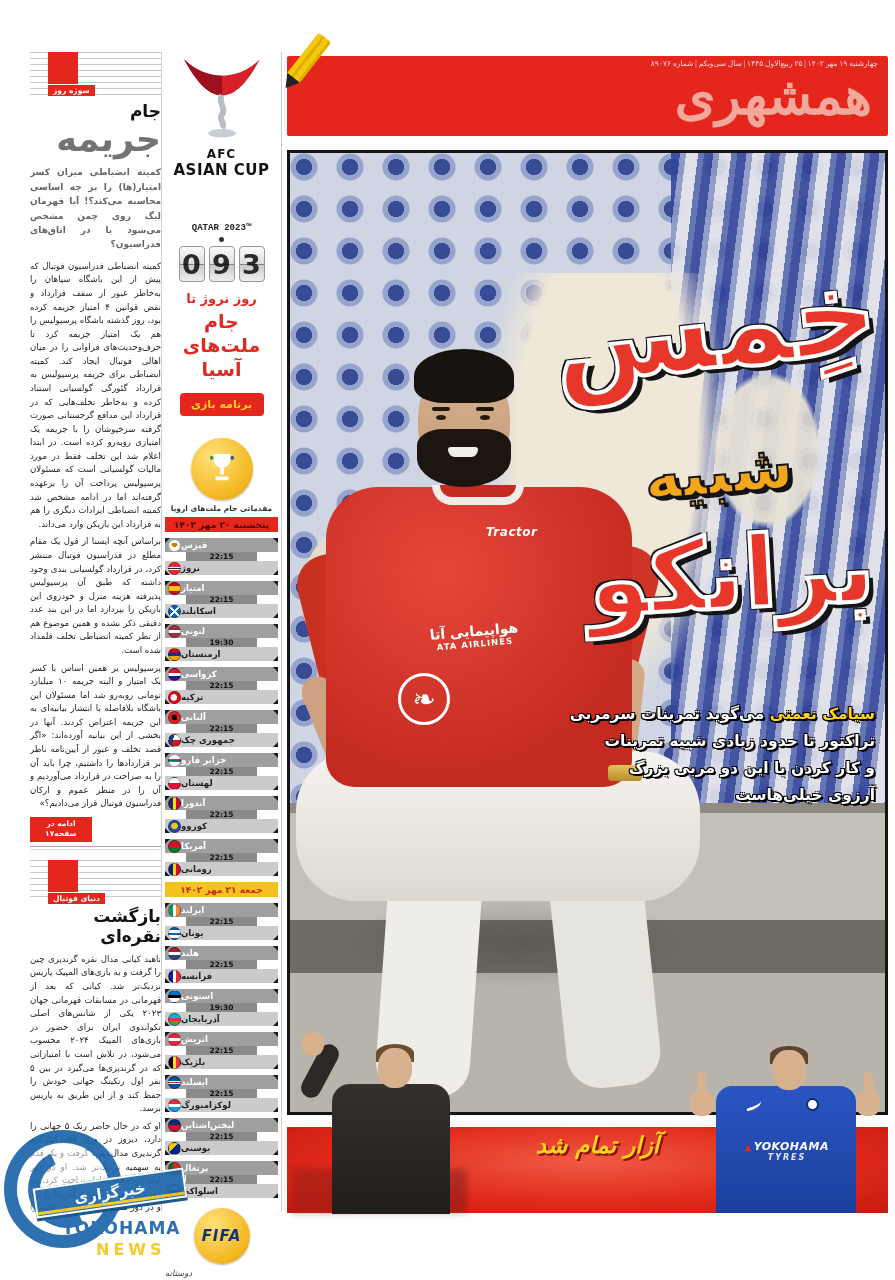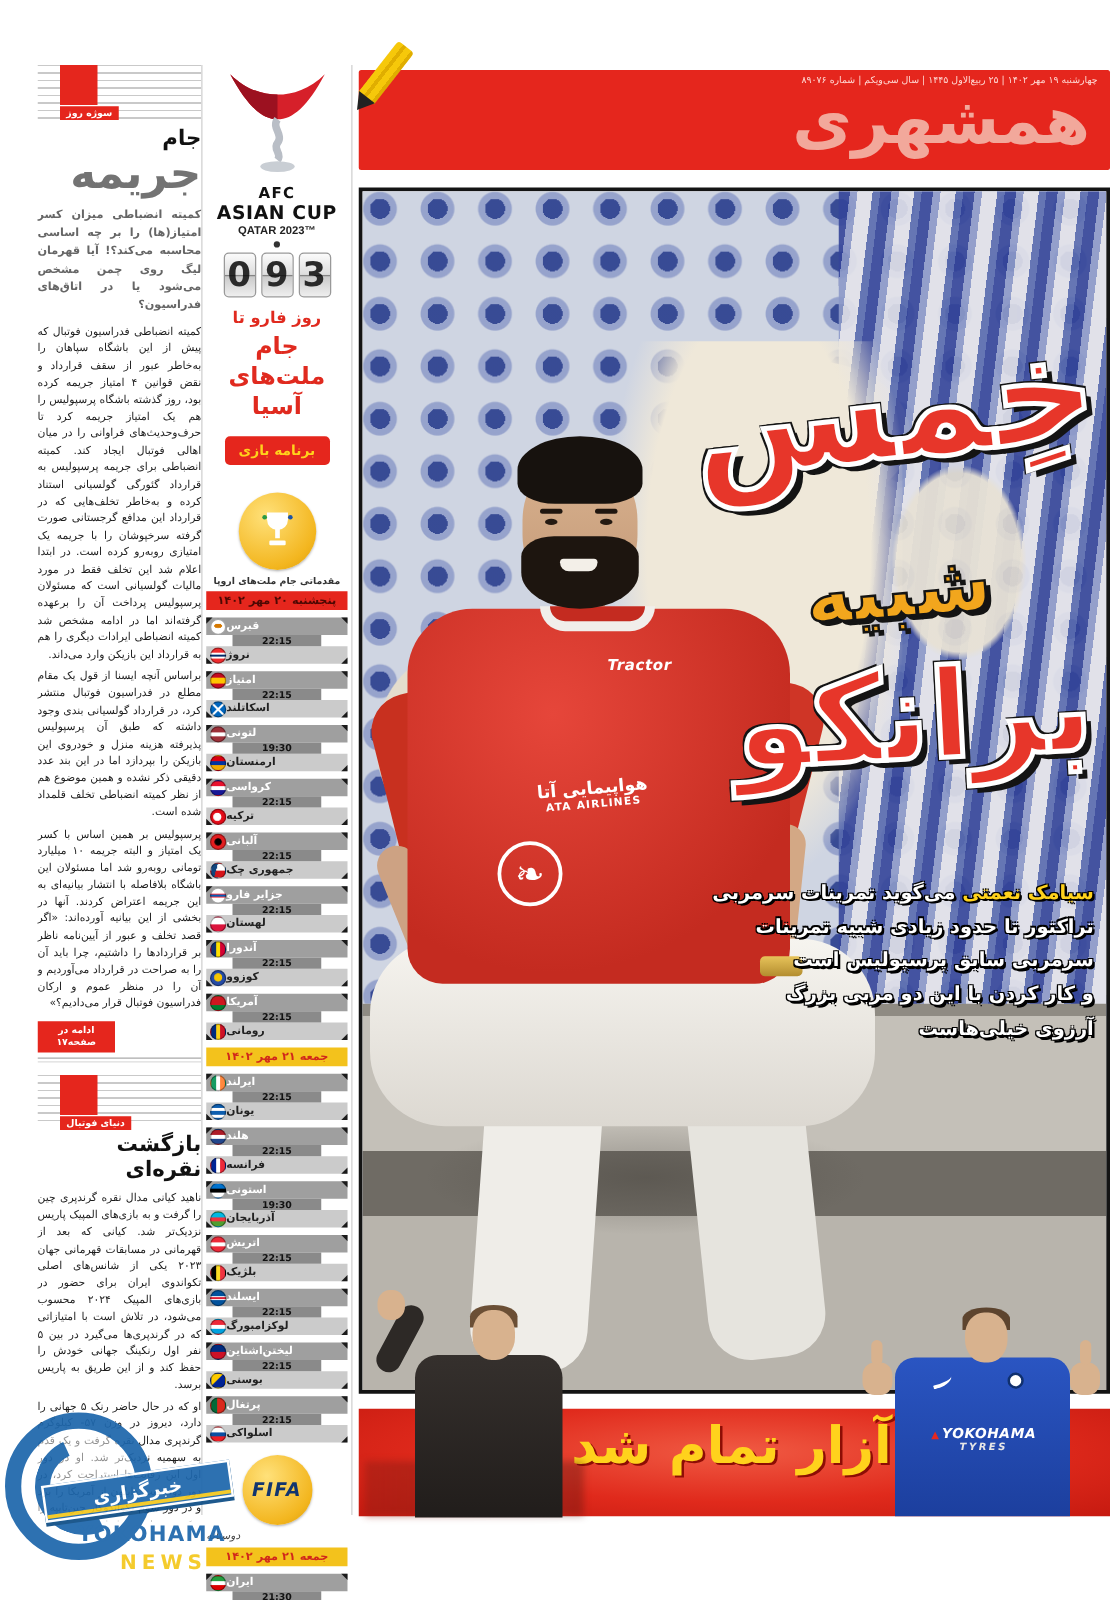--- a/index.html
+++ b/index.html
@@ -3,21 +3,21 @@
 <meta charset="utf-8">
 <style>
   * { margin:0; padding:0; box-sizing:border-box; }
   body { background:#fff; font-family:"DejaVu Sans","Liberation Sans",sans-serif; }
   .page { position:relative; width:895px; height:1280px; background:#fff; overflow:hidden; margin:0 auto; }
 
   .vrule { position:absolute; width:1px; background:#cfcfcf; }
 
   
   .masthead { position:absolute; left:287px; top:56px; width:601px; height:80px;
-    background:#e5261d; border-radius:2px; }
+    background:#e5261d; border-radius:2px;font-family:Liberation Serif, serif; }
   .masthead-title { position:absolute; right:16px; top:6px; left:120px; bottom:4px;
     display:flex; direction:rtl; align-items:center; justify-content:space-between; }
   .mh-right { font-size:52px; font-weight:900; color:#f2a89b; letter-spacing:2px; line-height:1; }
   .mh-left  { font-size:48px; font-weight:900; color:#ffffff; line-height:1; }
   .dateline { position:absolute; top:3px; right:10px; direction:rtl; font-size:7.5px; color:#ffd9d4; }
   .pencil { position:absolute; left:14px; top:-24px; width:16px; height:52px; transform:rotate(38deg);
     background:repeating-linear-gradient(90deg,#f6c80a 0 5px,#e0ae00 5px 8px); border-radius:3px 3px 0 0; }
   .pencil::after { content:""; position:absolute; left:0; bottom:-12px; border-left:8px solid transparent;
     border-right:8px solid transparent; border-top:13px solid #222; }
 
@@ -36,21 +36,21 @@
   .continue-box { display:inline-block; background:#e5261d; color:#fff; font-size:7.5px; font-weight:700;
     padding:2px 6px; line-height:1.4; margin:2px 0 4px; float:left; text-align:center; max-width:62px; }
   .story-divider { border-top:1px solid #aaa; border-bottom:1px solid #ddd; height:4px; margin:8px 0 10px; clear:both; }
   .t2 { font-size:17px; font-weight:900; color:#111; margin-bottom:7px; }
 
   
   .mid-col { position:absolute; left:165px; top:55px; width:113px; }
   .afc-block { text-align:center; }
   .afc-txt1 { font-size:12px; font-weight:900; color:#111; letter-spacing:1px; margin-top:2px; }
   .afc-txt2 { font-size:15px; font-weight:900; color:#111; letter-spacing:.5px; }
-  .afc-txt3 { font-size:9px; font-weight:600; color:#222; font-family:Liberation Sans, sans-serif; }
+  .afc-txt3 { font-size:9px; font-weight:600; color:#222; font-family:Liberation Mono, monospace;margin-top:44px; }
   .afc-dot { width:5px; height:5px; background:#333; border-radius:50%; margin:4px auto; }
   .digits { display:flex; justify-content:center; gap:4px; margin-top:4px; }
   .digit { width:26px; height:36px; border:1px solid #999; border-radius:4px; position:relative;
     background:linear-gradient(#fbfbfb,#dedede 48%,#c9c9c9 52%,#efefef); display:flex; align-items:center;
     justify-content:center; font-size:27px; font-weight:900; color:#2a2a2a; }
   .digit::after { content:""; position:absolute; left:0; right:0; top:50%; height:1px; background:rgba(0,0,0,.35); }
   .cap1 { margin-top:9px; font-size:13px; font-weight:900; color:#e02a1f; text-align:center; direction:rtl; }
   .cap2 { margin-top:4px; font-size:19px; font-weight:900; color:#e02a1f; text-align:center; direction:rtl; line-height:1.25; }
   .sched-btn { margin:12px auto 0; width:84px; height:23px; background:#e5261d; border-radius:4px;
     color:#ffd21c; font-size:11px; font-weight:900; display:flex; align-items:center; justify-content:center;
@@ -165,22 +165,22 @@
     text-shadow:6px 6px 0 #141414,-3px 3px 0 #141414,3px -3px 0 #141414,-3px -3px 0 #141414; line-height:1; }
   .sub { position:absolute; right:10px; top:548px; width:330px; z-index:6; direction:rtl; text-align:right;
     font-size:15.5px; font-weight:900; color:#fff; line-height:1.75;
     text-shadow:-1px -1px 0 #000,1px -1px 0 #000,-1px 1px 0 #000,1px 1px 0 #000,2px 2px 0 #000; }
   .sub .hl { color:#ffd21c; }
   .sub p { margin:0; }
 
   
   .banner { position:absolute; left:287px; top:1127px; width:601px; height:86px; z-index:4;
     background:radial-gradient(ellipse at 50% 40%, #f05a43 0%, #e02a1c 55%, #c61a10 100%); }
-  .banner-head { position:absolute; left:170px; right:150px; top:5px; text-align:left; direction:rtl;
-    font-size:41px; font-weight:900; color:#ffd21c; text-shadow:2px 2px 0 #8d0d05; }
+  .banner-head { position:absolute; left:170px; right:150px; top:5px; text-align:center; direction:rtl;
+    font-size:23px; font-weight:900; color:#ffd21c; text-shadow:2px 2px 0 #8d0d05;font-style:italic; }
   .banner-sub { position:absolute; left:150px; right:130px; top:47px; text-align:center; direction:rtl;
     font-size:11.5px; font-weight:700; color:#fff; line-height:1.5; }
 
   .hazard { position:absolute; z-index:6; }
   .hz-left { left:292px; top:1046px; width:175px; height:167px; }
   .hz-left .blur { position:absolute; left:0; bottom:0; width:100%; height:44px;
     background:linear-gradient(90deg, rgba(150,30,20,.5), rgba(80,20,15,.35)); filter:blur(3px); }
   .hz-left .head { position:absolute; left:86px; top:2px; width:34px; height:40px; border-radius:45%;
     background:#d8b28e; }
   .hz-left .hair { position:absolute; left:84px; top:-2px; width:38px; height:18px; border-radius:50% 50% 0 0;
@@ -281,21 +281,21 @@
       </svg>
       <div class="afc-txt1">AFC</div>
       <div class="afc-txt2">ASIAN CUP</div>
       <div class="afc-txt3">QATAR 2023™</div>
       <div class="afc-dot"></div>
       <div class="digits">
         <span class="digit">0</span>
         <span class="digit">9</span>
         <span class="digit">3</span>
       </div>
-      <div class="cap1">روز فارو تا</div>
+      <div class="cap1">روز نروژ تا</div>
       <div class="cap2">جام ملت‌های آسیا</div>
       <div class="sched-btn">برنامه بازی</div>
     </div>
 
     <div class="euro-block">
       <div class="euro-circle">
         <svg width="28" height="34" viewBox="0 0 30 36">
           <path d="M6 2 h18 v6 a9 9 0 0 1 -18 0 Z" fill="#fff"></path>
           <rect x="13" y="16" width="4" height="8" fill="#fff"></rect>
           <rect x="8" y="26" width="14" height="4" rx="1" fill="#fff"></rect>
@@ -533,21 +533,20 @@
       </div>
       <div class="shirt-crest"></div>
 
       <div class="hl1">خِمس</div>
       <div class="hl2">شبیه</div>
       <div class="hl3">برانکو</div>
       <div class="sub">
         <p><span class="hl">سیامک نعمتی</span> <span>می‌گوید تمرینات سرمربی</span></p>
         <div>
             <p class="para">تراکتور تا حدود زیادی شبیه تمرینات</p>
-            <p class="para">سرمربی سابق پرسپولیس است</p>
             <p class="para">و کار کردن با این دو مربی بزرگ</p>
             <p class="para">آرزوی خیلی‌هاست</p>
           </div>
       </div>
     </div>
   </div>
 
   <div class="banner">
     <div class="banner-head">آزار تمام شد</div>
   </div>

